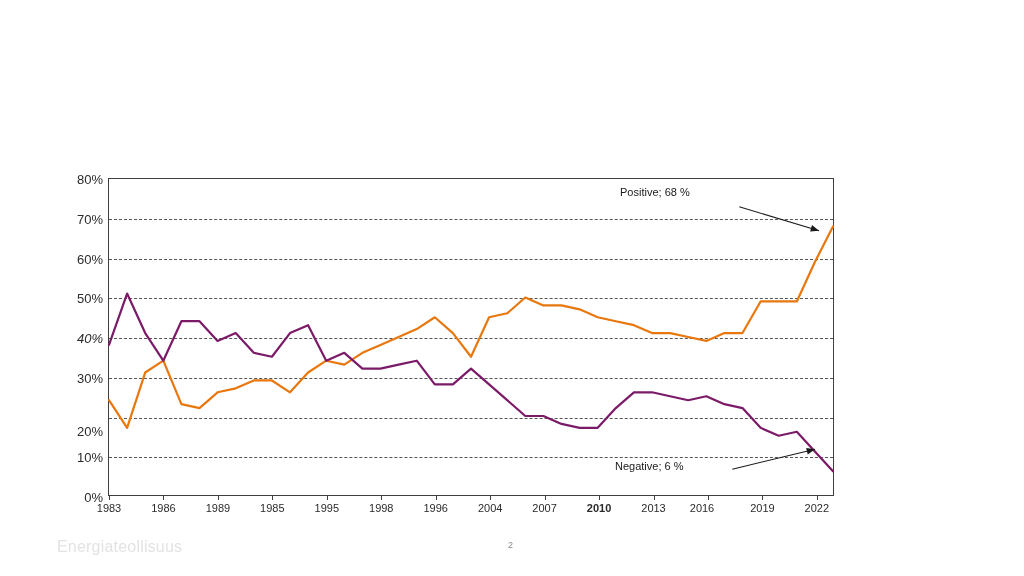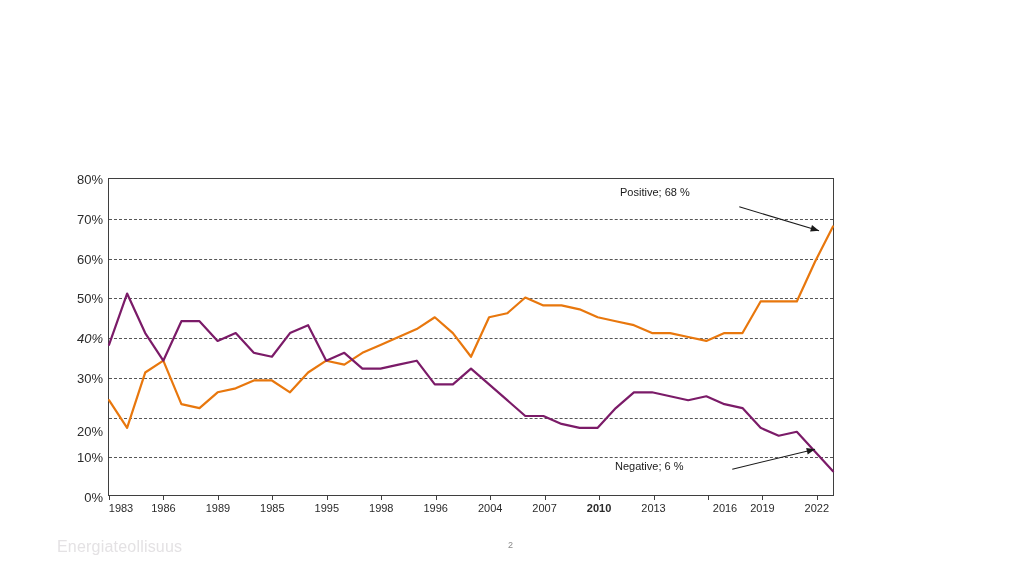--- a/index.html
+++ b/index.html
@@ -137,21 +137,21 @@
           <div class="ytick-label" style="top: 278.25px;">10%</div>
           <div class="ytick-label" style="top: 252px;">20%</div>
           <div class="ytick-label" style="top: 198.75px;">30%</div>
           <div class="ytick-label" style="top: 159px; font-style: italic;">40%</div>
           <div class="ytick-label" style="top: 119.25px;">50%</div>
           <div class="ytick-label" style="top: 79.5px;">60%</div>
           <div class="ytick-label" style="top: 39.75px;">70%</div>
           <div class="ytick-label" style="top: 0px;">80%</div>
         </div>
       <div id="xlabels">
-          <div class="xtick-label" style="left: 12px;">1983</div>
+          <div class="xtick-label" style="left: 0px;">1983</div>
           <div class="xtick-mark" style="left: 0px;"></div>
           <div class="xtick-label" style="left: 54.45px;">1986</div>
           <div class="xtick-mark" style="left: 54.45px;"></div>
           <div class="xtick-label" style="left: 108.9px;">1989</div>
           <div class="xtick-mark" style="left: 108.9px;"></div>
           <div class="xtick-label" style="left: 163.35px;">1985</div>
           <div class="xtick-mark" style="left: 163.35px;"></div>
           <div class="xtick-label" style="left: 217.8px;">1995</div>
           <div class="xtick-mark" style="left: 217.8px;"></div>
           <div class="xtick-label" style="left: 272.25px;">1998</div>
@@ -159,21 +159,21 @@
           <div class="xtick-label" style="left: 326.7px;">1996</div>
           <div class="xtick-mark" style="left: 326.7px;"></div>
           <div class="xtick-label" style="left: 381.15px;">2004</div>
           <div class="xtick-mark" style="left: 381.15px;"></div>
           <div class="xtick-label" style="left: 435.6px;">2007</div>
           <div class="xtick-mark" style="left: 435.6px;"></div>
           <div class="xtick-label" style="left: 490.05px; font-weight: bold;">2010</div>
           <div class="xtick-mark" style="left: 490.05px;"></div>
           <div class="xtick-label" style="left: 544.5px;">2013</div>
           <div class="xtick-mark" style="left: 544.5px;"></div>
-          <div class="xtick-label" style="left: 616px;">2016</div>
+          <div class="xtick-label" style="left: 593px;">2016</div>
           <div class="xtick-mark" style="left: 598.95px;"></div>
           <div class="xtick-label" style="left: 653.4px;">2019</div>
           <div class="xtick-mark" style="left: 653.4px;"></div>
           <div class="xtick-label" style="left: 707.85px;">2022</div>
           <div class="xtick-mark" style="left: 707.85px;"></div>
         </div>
       <svg class="series-svg" id="series-svg" viewBox="0 0 726 318" preserveAspectRatio="none">
           <polyline points="0.00,222.60 18.15,250.43 36.30,194.77 54.45,182.85 72.60,226.57 90.75,230.55 108.90,214.65 127.05,210.68 145.20,202.73 163.35,202.73 181.50,214.65 199.65,194.77 217.80,182.85 235.95,186.83 254.10,174.90 272.25,166.95 290.40,159.00 308.55,151.05 326.70,139.13 344.85,155.03 363.00,178.88 381.15,139.13 399.30,135.15 417.45,119.25 435.60,127.20 453.75,127.20 471.90,131.17 490.05,139.13 508.20,143.10 526.35,147.08 544.50,155.03 562.65,155.03 580.80,159.00 598.95,162.97 617.10,155.03 635.25,155.03 653.40,123.22 671.55,123.22 689.70,123.22 707.85,83.47 726.00,47.70" fill="none" stroke="#e8770d" stroke-width="2.2" stroke-linejoin="round" stroke-linecap="round" vector-effect="non-scaling-stroke"></polyline>
           <polyline points="0.00,166.95 18.15,115.28 36.30,155.03 54.45,182.85 72.60,143.10 90.75,143.10 108.90,162.97 127.05,155.03 145.20,174.90 163.35,178.88 181.50,155.03 199.65,147.08 217.80,182.85 235.95,174.90 254.10,190.80 272.25,190.80 290.40,186.83 308.55,182.85 326.70,206.70 344.85,206.70 363.00,190.80 381.15,206.70 399.30,222.60 417.45,238.50 435.60,238.50 453.75,246.45 471.90,250.43 490.05,250.43 508.20,230.55 526.35,214.65 544.50,214.65 562.65,218.63 580.80,222.60 598.95,218.63 617.10,226.57 635.25,230.55 653.40,250.43 671.55,258.38 689.70,254.40 707.85,274.27 726.00,294.15" fill="none" stroke="#7b1b68" stroke-width="2.2" stroke-linejoin="round" stroke-linecap="round" vector-effect="non-scaling-stroke"></polyline>
           <g>

